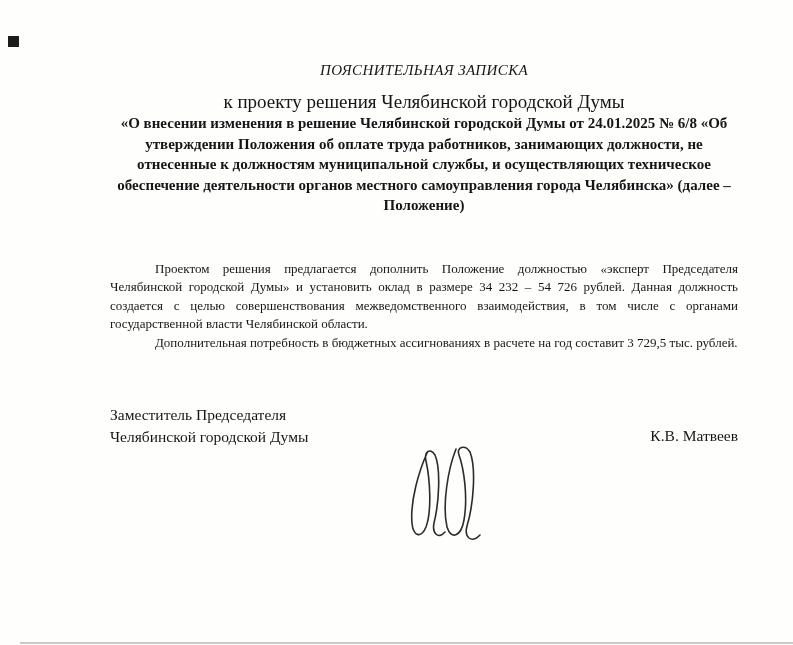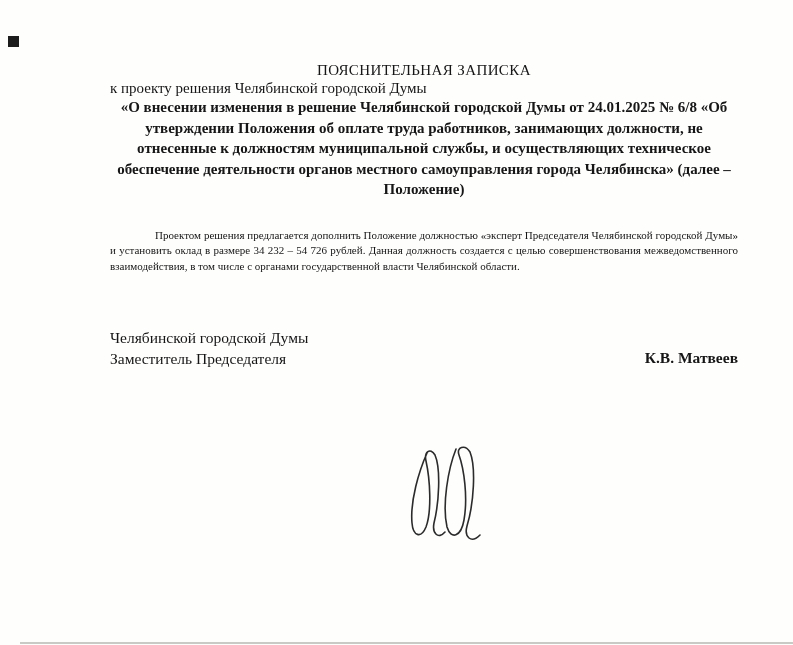--- a/index.html
+++ b/index.html
@@ -35,55 +35,56 @@
   .doc {
     position: absolute;
     left: 110px;
     top: 62px;
     width: 628px;
   }
   .title {
     text-align: center;
     font-size: 15px;
     letter-spacing: 0.4px;
+    font-style: italic;
   }
   .subtitle {
-    text-align: left;
-    font-size: 15px;
-    margin-top: 1px;
+    text-align: center;
+    font-size: 19px;
+    margin-top: 12px;
   }
   .heading {
     text-align: center;
     font-weight: bold;
     font-size: 15px;
     line-height: 1.37;
   }
   .body-text {
-    margin-top: 28px;
-    font-size: 11px;
+    margin-top: 44px;
+    font-size: 13px;
     line-height: 1.42;
   }
   .body-text p {
     margin: 0;
     text-indent: 45px;
     text-align: justify;
   }
   .signature-row {
     margin-top: 52px;
     display: flex;
     justify-content: space-between;
     align-items: flex-end;
     font-size: 15.5px;
     line-height: 1.4;
   }
   .sig-left {
     text-align: left;
   }
   .sig-right {
-    font-weight: bold;
+    font-weight: normal;
     padding-bottom: 1px;
   }
   .signature-scribble {
     position: absolute;
     left: 393px;
     top: 443px;
     width: 110px;
     height: 110px;
     pointer-events: none;
   }
@@ -98,26 +99,27 @@
   <div class="doc">
 
     <div class="title">ПОЯСНИТЕЛЬНАЯ ЗАПИСКА</div>
 
     <div class="subtitle">к проекту решения Челябинской городской Думы</div>
 
     <div class="heading">«О внесении изменения в решение Челябинской городской Думы от 24.01.2025 № 6/8 «Об утверждении Положения об оплате труда работников, занимающих должности, не отнесенные к должностям муниципальной службы, и осуществляющих техническое обеспечение деятельности органов местного самоуправления города Челябинска»  (далее – Положение)</div>
 
     <div class="body-text">
       <p>Проектом решения предлагается дополнить Положение должностью «эксперт Председателя Челябинской городской Думы» и установить оклад в размере 34 232 – 54 726 рублей. Данная должность создается с целью совершенствования межведомственного взаимодействия, в том числе с органами государственной власти Челябинской области.</p>
+      <p>Дополнительная потребность в бюджетных ассигнованиях в расчете на год составит 3 729,5 тыс. рублей.</p>
     </div>
 
     <div class="signature-row">
       <div class="sig-left">
+        <div>Заместитель Председателя</div>
         <div>Челябинской городской Думы</div>
-        <div>Заместитель Председателя</div>
       </div>
       <div class="sig-right">К.В. Матвеев</div>
     </div>
 
   </div>
 
   <svg class="signature-scribble" viewBox="0 0 110 110" xmlns="http://www.w3.org/2000/svg">
     <path d="M34,10 C26,28 17,58 19,80 C20,93 28,96 33,84 C39,68 37,36 33,18 C31,9 37,4 42,12 C48,26 46,60 41,80 C39,90 45,97 52,89" fill="none" stroke="#2b2b2b" stroke-width="1.6" stroke-linecap="round"></path>
     <path d="M63,6 C55,26 49,62 54,84 C58,97 68,94 71,77 C75,54 71,26 66,12 C63,4 72,1 77,9 C83,24 81,60 74,83 C71,94 78,101 87,92" fill="none" stroke="#2b2b2b" stroke-width="1.6" stroke-linecap="round"></path>
   </svg>

